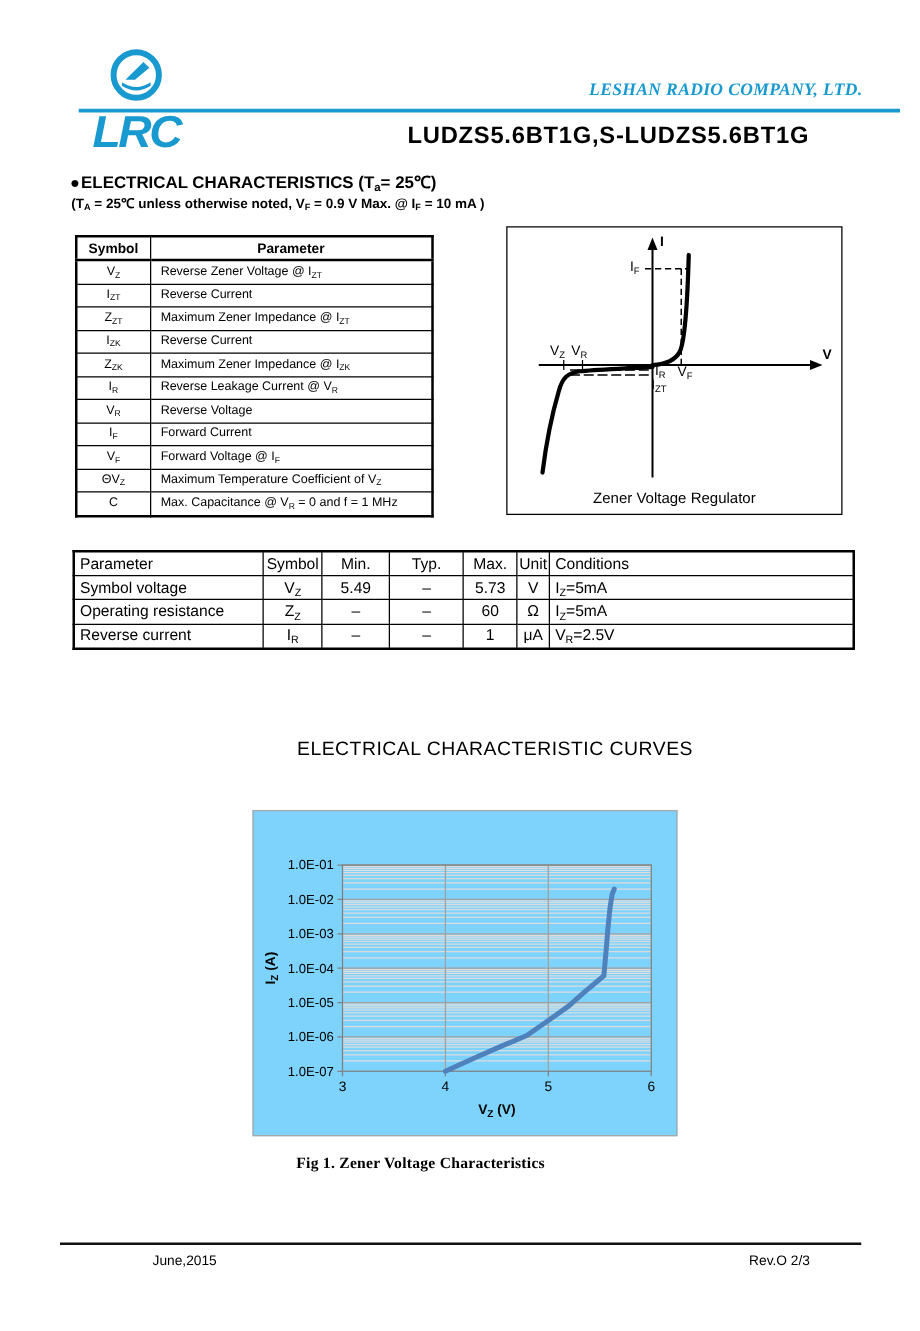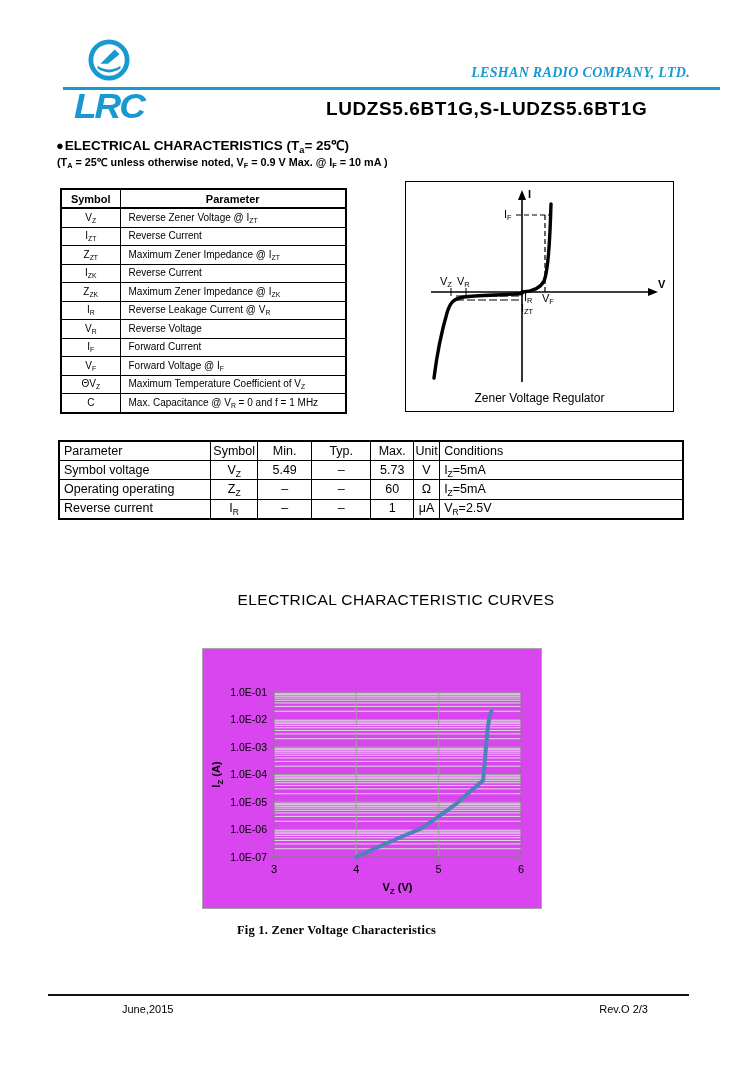--- a/index.html
+++ b/index.html
@@ -48,21 +48,21 @@
   
   .spectbl{left:58px;top:440px;border-collapse:collapse;table-layout:fixed;width:626px;}
   .spectbl, .spectbl th, .spectbl td{border:1px solid #000;}
   .spectbl{border:2px solid #000;}
   .spectbl th, .spectbl td{height:18.2px;font-size:12.5px;font-weight:normal;padding:0;line-height:1;white-space:nowrap;}
   .spectbl .l{text-align:left;padding-left:4px;}
   .spectbl .c{text-align:center;}
 
   
   .curves-heading{left:178px;top:591px;width:436px;text-align:center;font-size:15.5px;letter-spacing:0.4px;white-space:nowrap;}
-  .chart-frame{left:202px;top:648px;width:338px;height:259px;border:1px solid #a6a6a6;background:#d946ef;}
+  .chart-frame{left:202px;top:648px;width:338px;height:259px;border:1px solid #a6a6a6;background:#7dd3fc;}
   .fig-caption{left:237px;top:923px;font-family:"Liberation Serif", serif;font-weight:bold;font-size:12.5px;letter-spacing:0.2px;white-space:nowrap;}
 
   
   .footer-rule{left:48px;top:994px;width:641px;height:2px;background:#111;}
   .footer-date{left:94px;top:1003px;font-size:11px;margin-left:28px;}
   .footer-rev{right:88px;top:1003px;font-size:11px;}
 </style>
 </head>
 <body>
 
@@ -195,21 +195,21 @@
       <tr>
         <td class="l">Symbol voltage</td>
         <td class="c">V<sub>Z</sub></td>
         <td class="c">5.49</td>
         <td class="c">–</td>
         <td class="c">5.73</td>
         <td class="c">V</td>
         <td class="l">I<sub>Z</sub>=5mA</td>
       </tr>
       <tr>
-        <td class="l">Operating operating</td>
+        <td class="l">Operating resistance</td>
         <td class="c">Z<sub>Z</sub></td>
         <td class="c">–</td>
         <td class="c">–</td>
         <td class="c">60</td>
         <td class="c">Ω</td>
         <td class="l">I<sub>Z</sub>=5mA</td>
       </tr>
       <tr>
         <td class="l">Reverse current</td>
         <td class="c">I<sub>R</sub></td>

